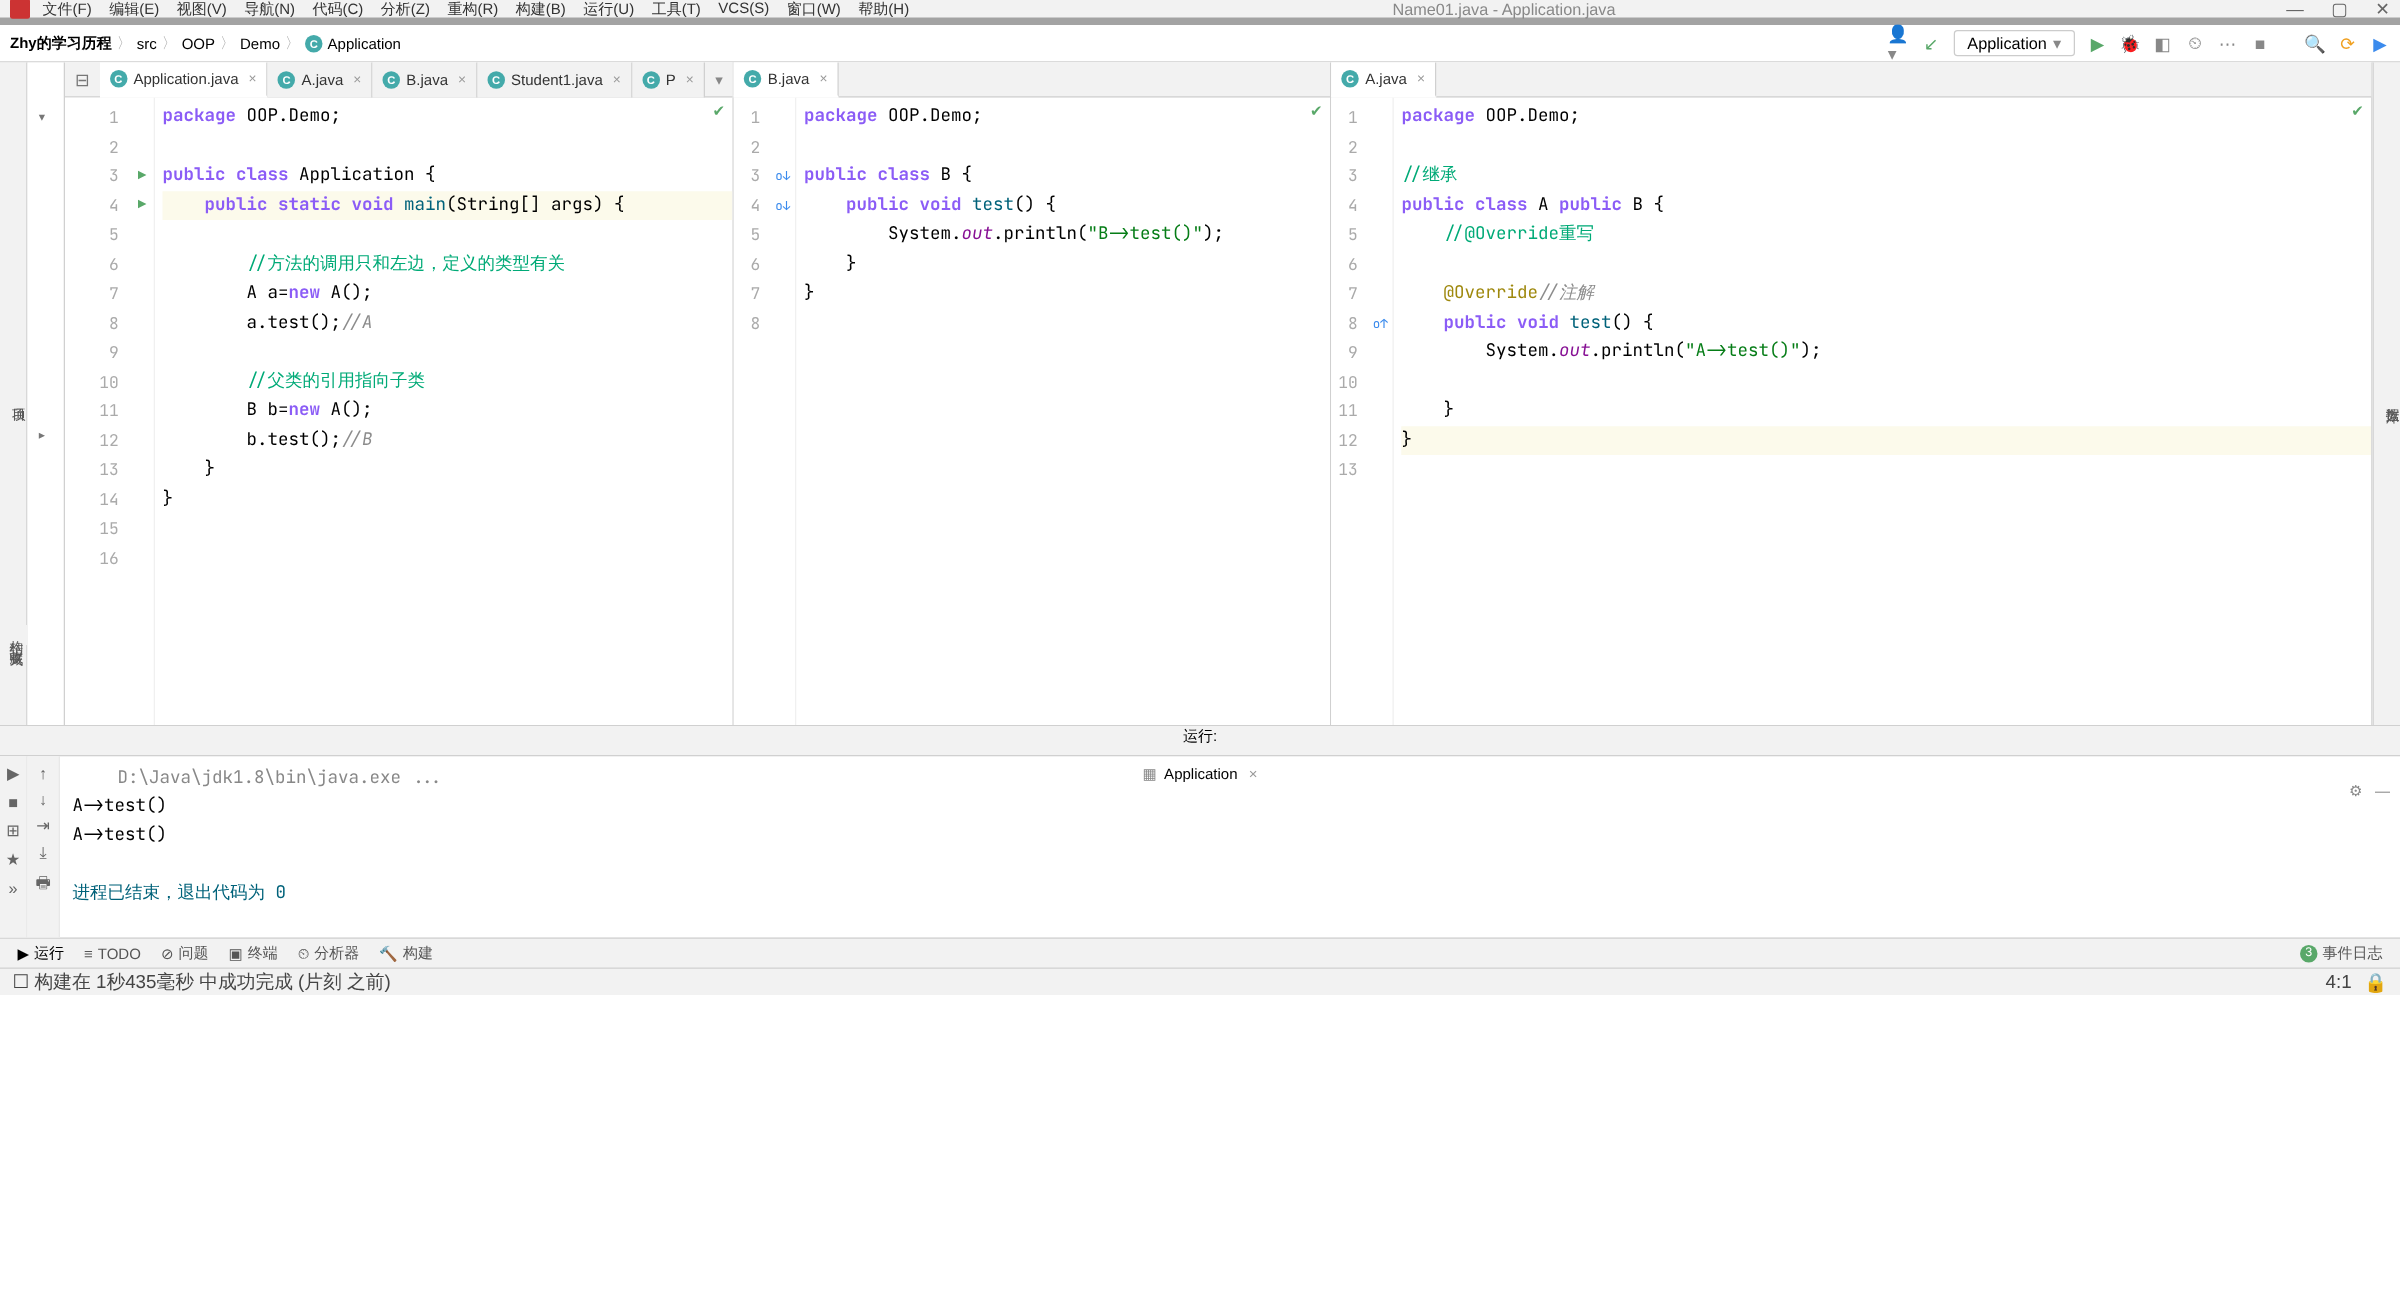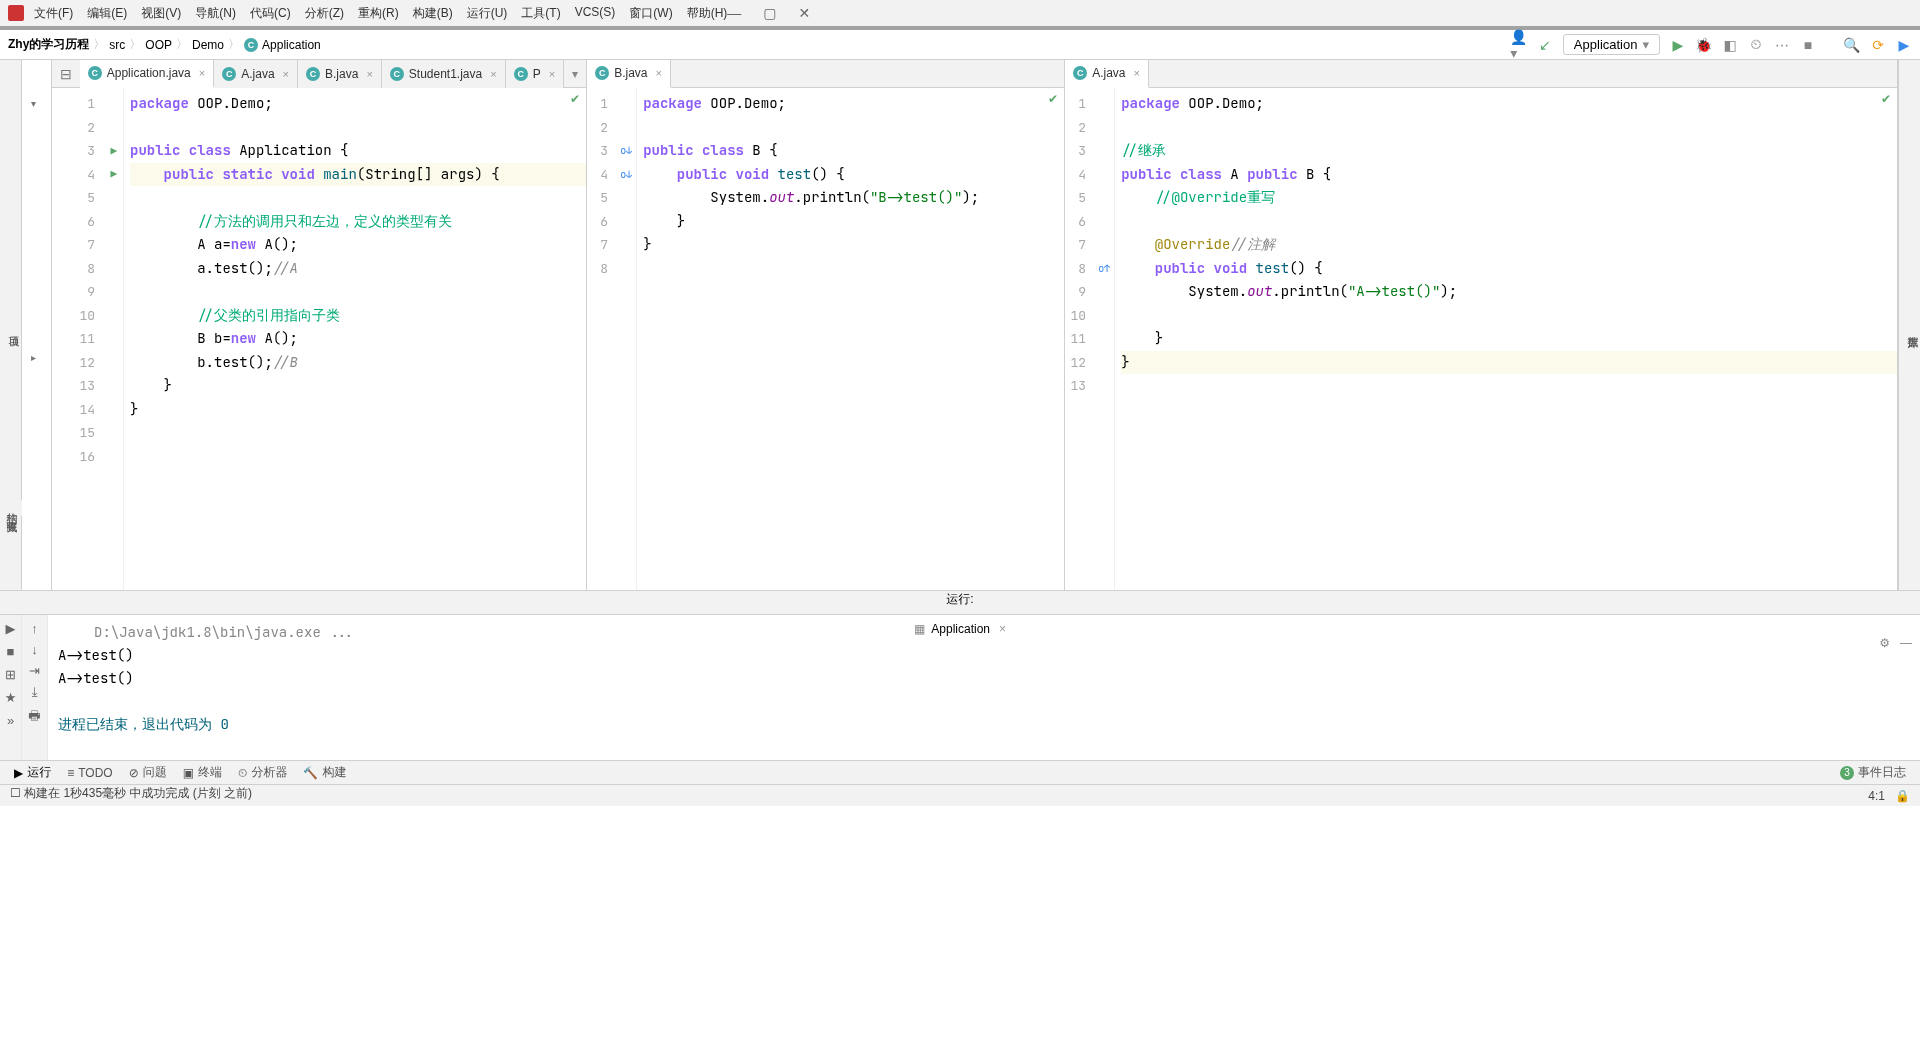--- a/index.html
+++ b/index.html
@@ -1,17 +1,17 @@
 <!DOCTYPE html>
 <html><head>
 <meta charset="utf-8">
 <style>
 * { margin: 0; padding: 0; box-sizing: border-box; }
 body { font-family: "Microsoft YaHei", "Segoe UI", sans-serif; font-size: 12px; background: #fff; color: #000; overflow: hidden; width: 1920px; height: 1039px; }
-.topbar { height: 30px; background: #f2f2f2; display: flex; align-items: center; padding: 4px 8px; border-bottom: 4px solid #a3a3a3; }
+.topbar { height: 20px; background: #f2f2f2; display: flex; align-items: center; padding: 4px 8px; border-bottom: 6px solid #a3a3a3; }
 .topbar .logo { width: 16px; height: 16px; background: #c33; border-radius: 2px; margin-right: 10px; }
 .menu { display: flex; gap: 14px; font-size: 12px; color: #333; }
 .menu span { cursor: pointer; }
 .win-title { flex: 1; text-align: center; color: #888; font-size: 13px; margin-left: -150px; }
 .win-ctrls { display: flex; gap: 22px; color: #666; font-size: 14px; }
 .win-ctrls span { cursor: pointer; }
 
 .navbar { height: 30px; background: #fff; display: flex; align-items: center; border-bottom: 1px solid #d0d0d0; padding: 0 8px; }
 .breadcrumb { display: flex; align-items: center; gap: 4px; font-size: 12px; }
 .breadcrumb .sep { color: #aaa; }
@@ -71,21 +71,21 @@
 .console { flex: 1; padding: 6px 10px; font-family: "JetBrains Mono", Consolas, monospace; font-size: 14px; line-height: 23px; white-space: pre; color: #000; }
 .console .dim { color: #888; margin-left: 36px; }
 .console .term { color: #00627a; margin-top: 47px; }
 
 .bottom-tabs { height: 24px; background: #f2f2f2; border-top: 1px solid #d0d0d0; display: flex; align-items: center; gap: 16px; padding: 0 14px; font-size: 12px; color: #555; }
 .bottom-tabs .bt { display: flex; align-items: center; gap: 4px; cursor: pointer; }
 .bottom-tabs .active { color: #000; }
 .bottom-tabs .spacer { flex: 1; }
 .left-vert-tabs { position: absolute; left: 0; top: 500px; width: 22px; writing-mode: vertical-rl; font-size: 11px; color: #555; display: flex; gap: 8px; padding: 4px 3px; background: #f2f2f2; }
 
-.statusbar { height: 22px; background: #f2f2f2; border-top: 1px solid #d0d0d0; display: flex; padding: 0 10px; font-size: 12px; color: #444; }
+.statusbar { height: 22px; background: #f2f2f2; border-top: 1px solid #d0d0d0; display: flex; align-items: center; padding: 0 10px; font-size: 15px; color: #444; }
 .statusbar .right { margin-left: auto; display:flex; gap:10px; align-items:center;}
 </style>
 </head>
 <body>
 
 <div class="topbar">
   <div class="logo"></div>
   <div class="menu">
     <span>文件(F)</span>
     <span>编辑(E)</span>
@@ -94,20 +94,21 @@
     <span>代码(C)</span>
     <span>分析(Z)</span>
     <span>重构(R)</span>
     <span>构建(B)</span>
     <span>运行(U)</span>
     <span>工具(T)</span>
     <span>VCS(S)</span>
     <span>窗口(W)</span>
     <span>帮助(H)</span>
   </div>
+  <div class="win-title">Name01.java - Application.java</div>
   <div class="win-ctrls">
     <span>—</span>
     <span>▢</span>
     <span>✕</span>
   </div>
 </div>
 
 <div class="navbar">
   <div class="breadcrumb">
     <b>Zhy的学习历程</b>

